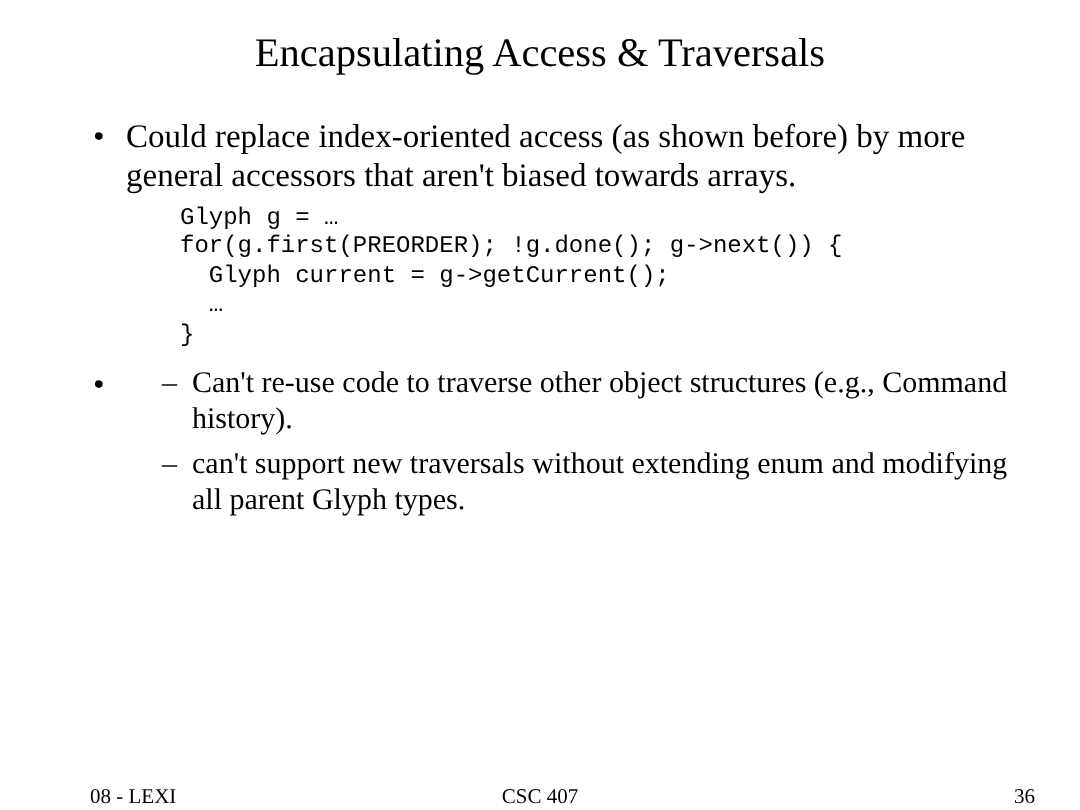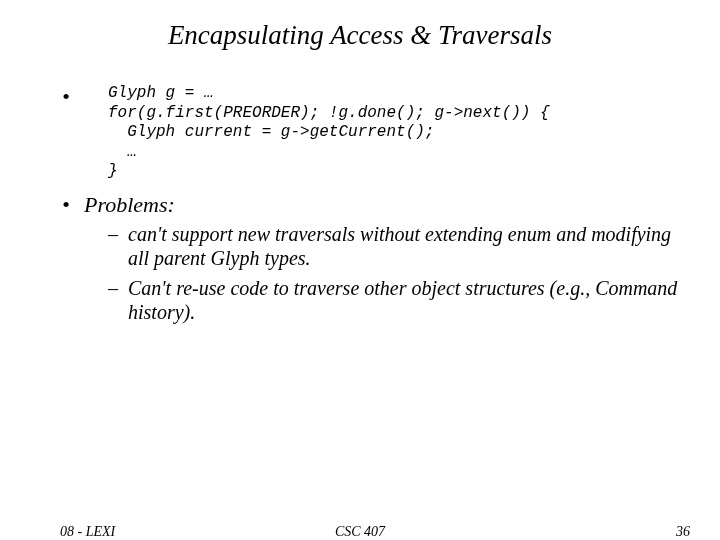--- a/index.html
+++ b/index.html
@@ -9,21 +9,20 @@
     height: 540px;
     background: #ffffff;
     font-family: "Times New Roman", Times, serif;
     color: #000000;
   }
   .slide {
     position: relative;
     width: 640px;
     height: 540px;
     box-sizing: border-box;
-    font-style: italic;
   }
   .title {
     position: absolute;
     top: 20px;
     left: 0;
     width: 720px;
     text-align: center;
     font-size: 27px;
     font-weight: normal;
   }
@@ -51,21 +50,21 @@
     left: 2px;
     top: 0;
     font-size: 22px;
     line-height: 1.18;
   }
   .code-block {
     font-family: "Courier New", Courier, monospace;
     font-size: 16px;
     line-height: 1.22;
     white-space: pre;
-    margin: 6px 0 10px 24px;
+    margin: 6px 0 10px 36px;
   }
   ul.subbullets {
     list-style: none;
     padding: 0;
     margin: 4px 0 0 24px;
     font-size: 20px;
     line-height: 1.2;
   }
   ul.subbullets > li {
     position: relative;
@@ -103,31 +102,31 @@
 </head>
 <body>
 
 <div class="slide">
 
   <div class="title">Encapsulating Access &amp; Traversals</div>
 
   <div class="content">
     <ul class="bullets">
       <li>
+        <span>Could replace index-oriented access (as shown before) by more general accessors that aren't biased towards arrays.</span>
         <div class="code-block">Glyph g = …
 for(g.first(PREORDER); !g.done(); g-&gt;next()) {
   Glyph current = g-&gt;getCurrent();
   …
 }</div>
       </li>
       <li>
-        <span>Problems:</span>
         <ul class="subbullets">
+          <li>Can't re-use code to traverse other object structures (e.g., Command history).</li>
           <li>can't support new traversals without extending enum and modifying all parent Glyph types.</li>
-          <li>Can't re-use code to traverse other object structures (e.g., Command history).</li>
         </ul>
       </li>
     </ul>
   </div>
 
   <div class="footer">
     <span class="footer-left">08 - LEXI</span>
     <span class="footer-center">CSC 407</span>
     <span class="footer-right">36</span>
   </div>

